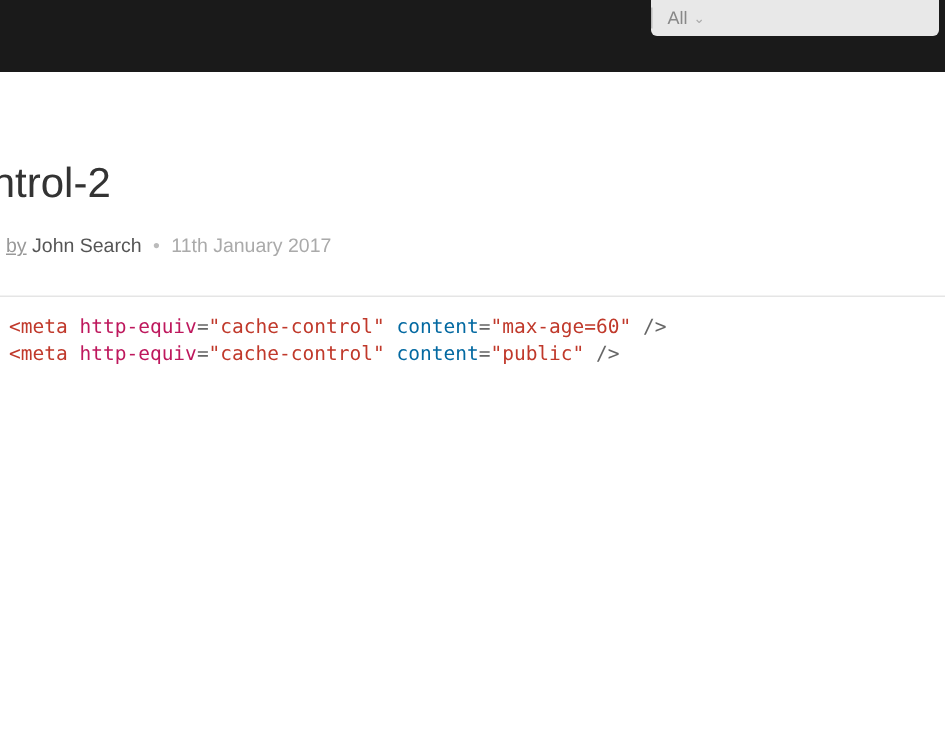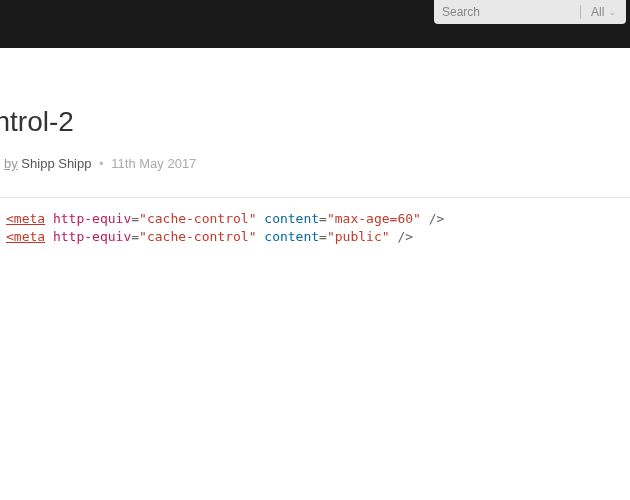--- a/index.html
+++ b/index.html
@@ -74,45 +74,44 @@
   margin-top: 26px;
 }
 
 .code {
   font-family: "Menlo", "Consolas", monospace;
   font-size: 13px;
   line-height: 1.35;
   padding: 12px 6px;
   white-space: pre;
 }
-.tag { color: #c0392b; text-decoration: underline; }
+.tag { color: #c0392b; }
 .attr { color: #be185d; }
 .eq { color: #666; }
 .str { color: #c0392b; }
 .plain { color: #0369a1; }
 .slash { color: #666; }
 </style>
 </head>
 <body>
 
 <div class="header">
   <div class="search-wrap">
-    <input class="search-input" type="text" placeholder="Search" style="">
     <div class="divider-v"></div>
     <div class="filter">
       <span>All</span>
       <span class="chev">⌄</span>
     </div>
   </div>
 </div>
 
 <div class="content">
   <h1 class="title">e-control-2</h1>
   <div class="meta">
     <span class="by">by</span>
-    <span class="author">Shipp Shipp</span>
+    <span class="author">John Search</span>
     <span class="sep">•</span>
-    <span class="date">11th May 2017</span>
+    <span class="date">11th January 2017</span>
   </div>
   <hr class="hr">
   <div class="code"><span class="tag">&lt;meta</span> <span class="attr">http-equiv</span><span class="eq">=</span><span class="str">"cache-control"</span> <span class="plain">content</span><span class="eq">=</span><span class="str">"max-age=60"</span> <span class="slash">/&gt;</span>
 <span class="tag">&lt;meta</span> <span class="attr">http-equiv</span><span class="eq">=</span><span class="str">"cache-control"</span> <span class="plain">content</span><span class="eq">=</span><span class="str">"public"</span> <span class="slash">/&gt;</span></div>
 </div>
 
 </body></html>

